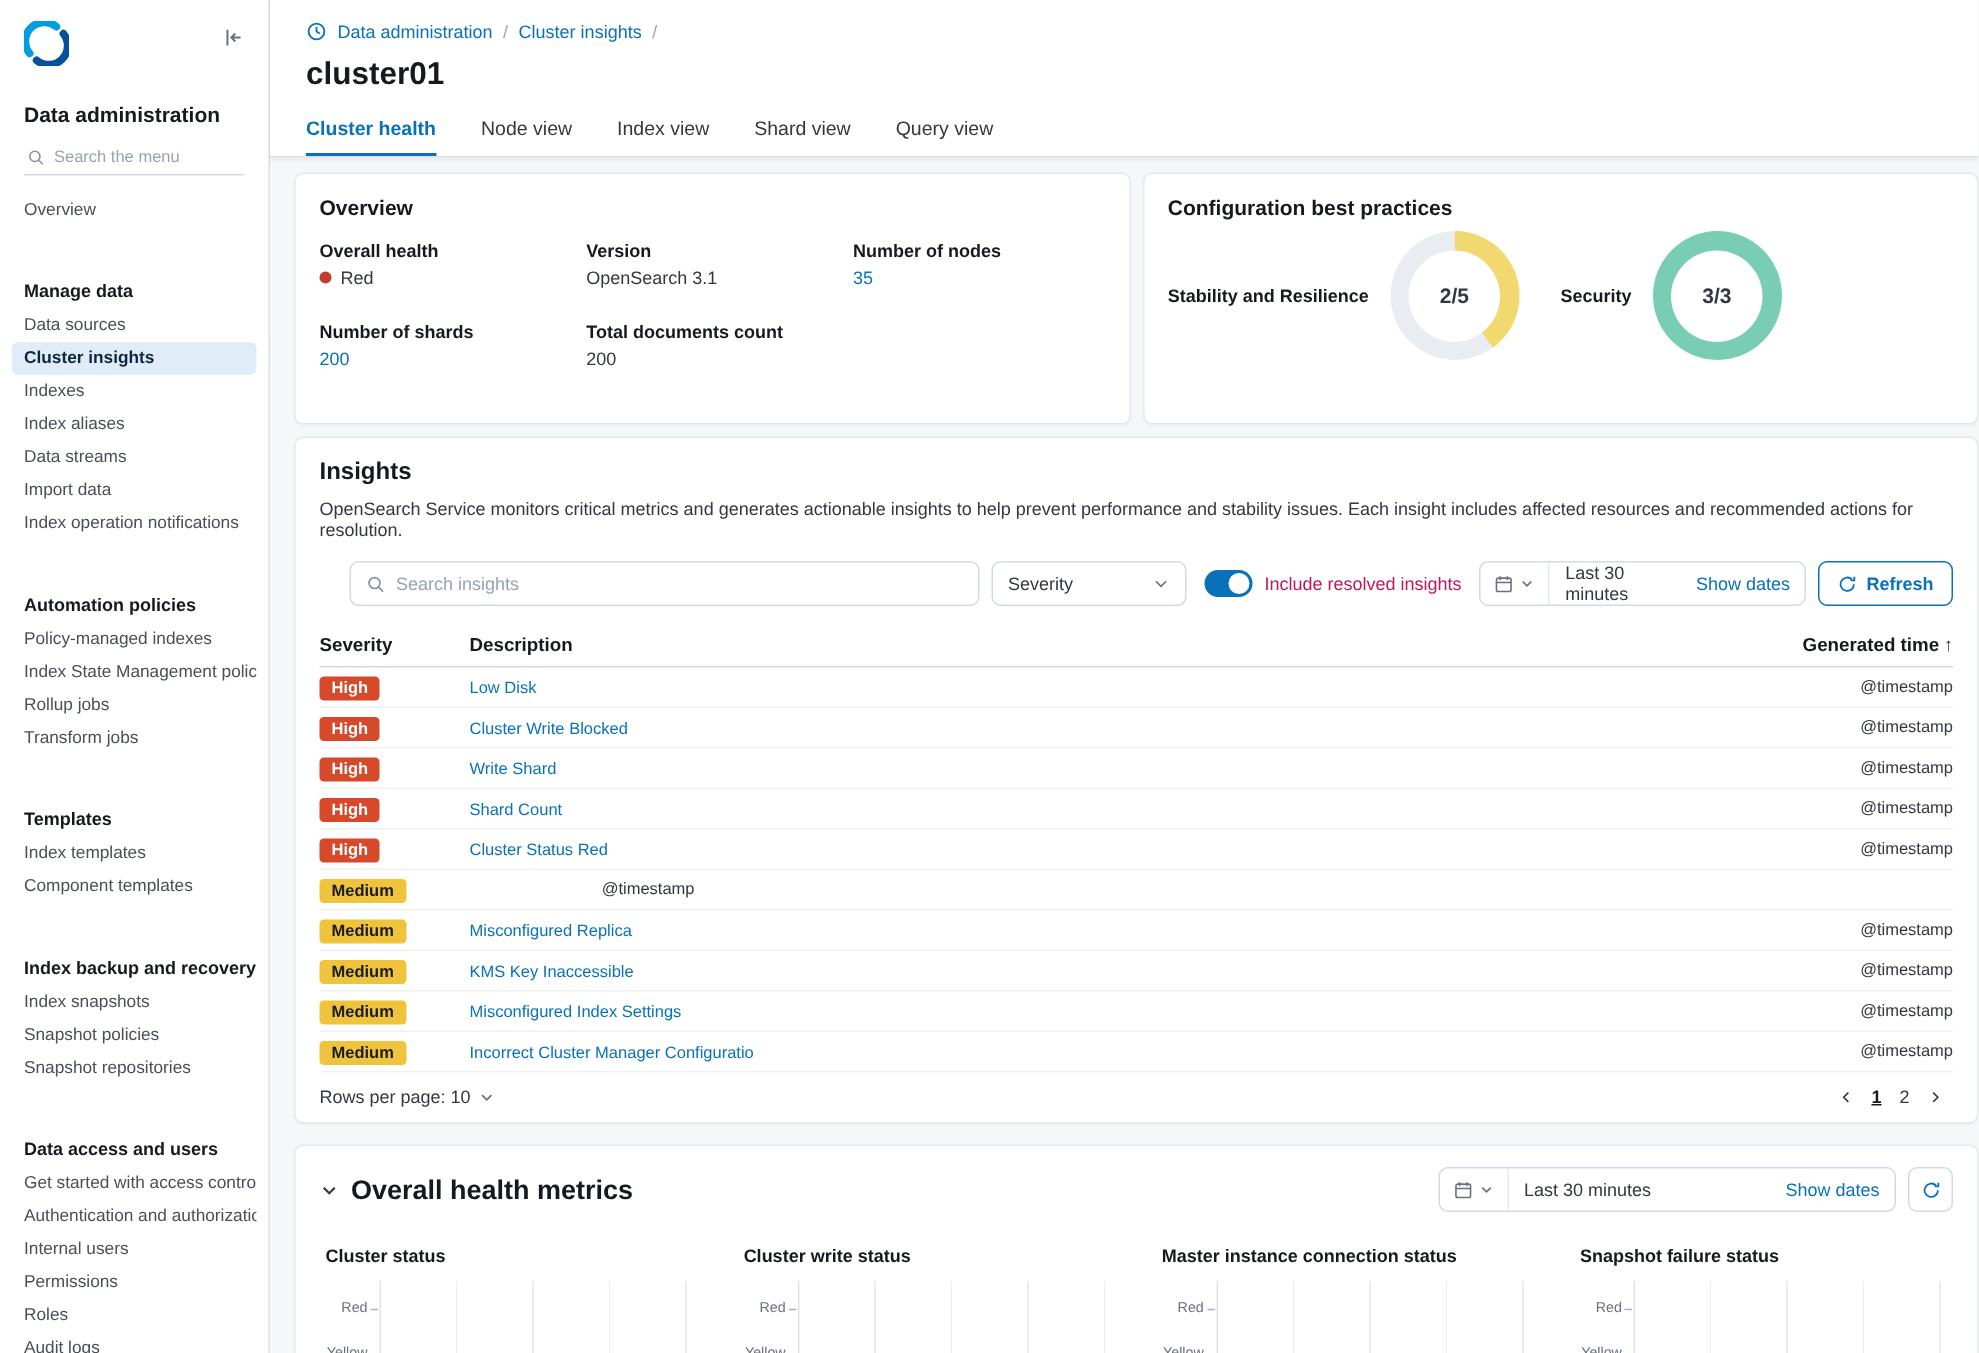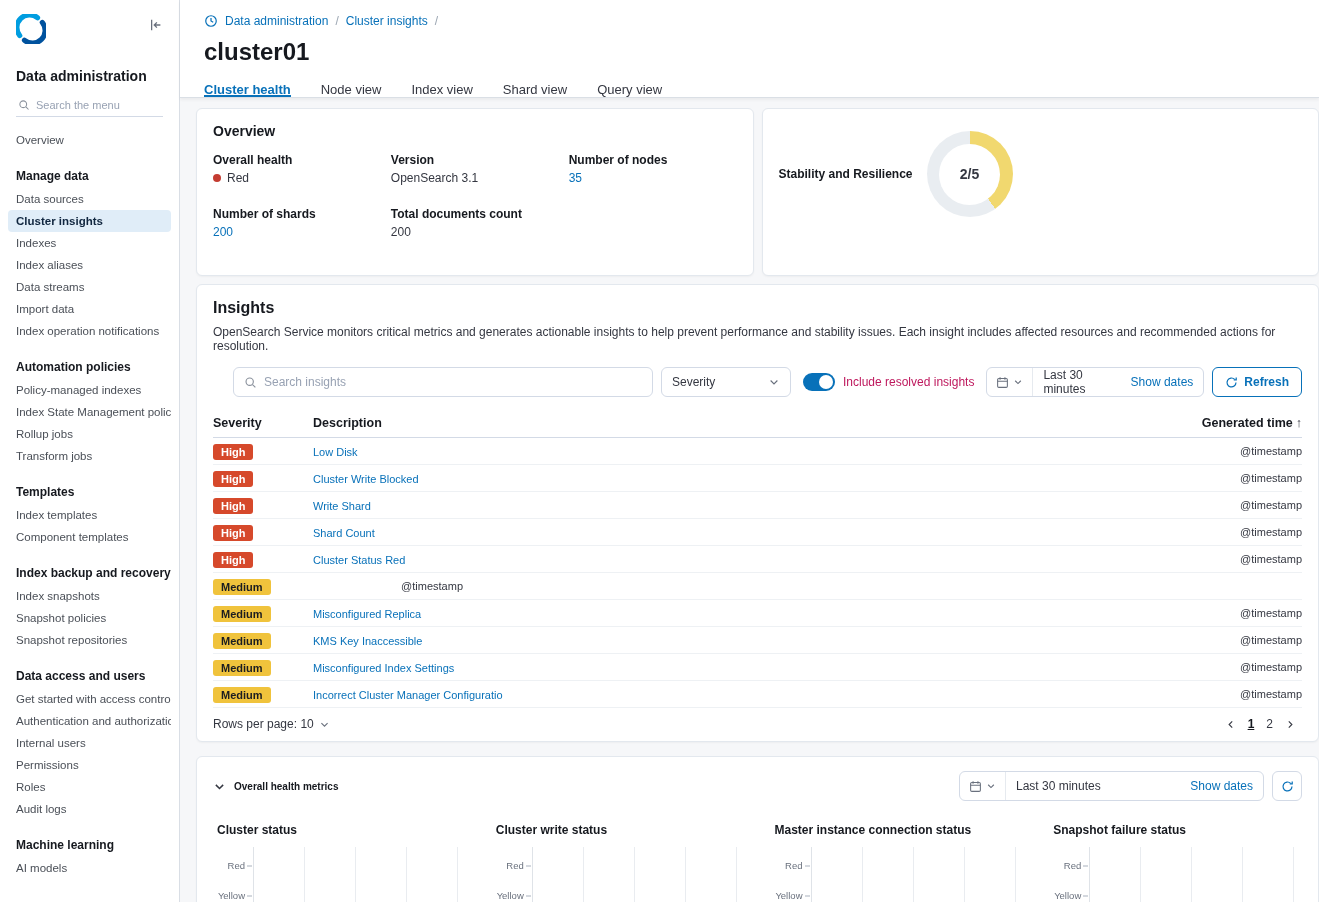--- a/index.html
+++ b/index.html
@@ -13,32 +13,32 @@
   
   .sidebar { width:180px; min-width:180px; background:#fff; border-right:1px solid #d9dee5; padding:14px 16px; overflow:hidden; }
   .sidebar-top { display:flex; justify-content:space-between; align-items:flex-start; }
   .collapse-btn { color:#69707d; cursor:pointer; margin-top:4px; }
   .sidebar-title { font-size:14px; font-weight:700; color:#16191f; margin:24px 0 10px; }
   .sidebar-search { display:flex; align-items:center; gap:6px; border-bottom:1px solid #d3dae6; padding:5px 2px; color:#8a919c; }
   .sidebar-search input { border:none; outline:none; width:100%; font-size:11px; color:#343741; font-family:inherit; background:transparent; }
   .sidebar-search input::placeholder { color:#98a2b3; }
   .nav { margin:12px -8px 0; }
   .nav-row { font-size:11.5px; color:#4a4f57; padding:5px 8px; border-radius:4px; cursor:pointer; white-space:nowrap; overflow:hidden; }
-  .nav-row.section { font-weight:700; color:#16191f; font-size:12px; margin-top:13px; cursor:default; }
+  .nav-row.section { font-weight:700; color:#16191f; font-size:12px; margin-top:31px; cursor:default; }
   .nav-row.selected { background:#e0edf8; color:#10263f; font-weight:600; }
 
   
   .main { flex:1; min-width:0; display:flex; flex-direction:column; }
   .page-header { background:#fff; padding:14px 0 0 24px; border-bottom:1px solid #dadfe5; box-shadow:0 2px 3px rgba(0,0,0,.05); position:relative; z-index:2; }
   .breadcrumbs { display:flex; align-items:center; gap:7px; font-size:12px; }
   .crumb { color:#0871b9; cursor:pointer; }
   .crumb::after { content:"/"; color:#9aa5b1; margin-left:7px; }
-  .page-title { font-size:24px; font-weight:600; color:#16191f; margin:10px 0 16px; }
+  .page-title { font-size:21px; font-weight:600; color:#16191f; margin:10px 0 16px; }
   .tabs { display:flex; gap:30px; }
-  .tab { font-size:13px; color:#343741; cursor:pointer; }
+  .tab { font-size:13px; color:#343741; padding-bottom:11px; cursor:pointer; }
   .tab.active { color:#0871b9; font-weight:600; box-shadow:inset 0 -2px 0 #0871b9; }
 
   
   .content { flex:1; padding:10px 0 0 16px; overflow:hidden; }
   .panel { background:#fff; border:1px solid #e3e8ee; border-radius:6px; box-shadow:0 1px 2px rgba(0,0,0,.04); }
   .row-top { display:flex; gap:8px; }
   .panel-title { font-size:14px; font-weight:700; color:#16191f; }
 
   .panel.overview { flex:1; padding:14px 16px; min-height:168px; }
   .ov-grid { display:grid; grid-template-columns:1fr 1fr 1fr; gap:22px 10px; margin-top:14px; }
@@ -84,21 +84,21 @@
   .t-time { font-size:11px; color:#343741; }
   .t-foot { display:flex; justify-content:space-between; align-items:center; margin-top:9px; font-size:12px; color:#343741; }
   .rows-per-page { display:flex; align-items:center; gap:5px; cursor:pointer; }
   .pagination { display:flex; align-items:center; gap:12px; margin-right:6px; }
   .page-arrow { color:#343741; cursor:pointer; }
   .page-num { cursor:pointer; font-size:12px; color:#343741; }
   .page-num.active { font-weight:700; color:#16191f; text-decoration:underline; }
 
   .panel.metrics { margin-top:14px; padding:14px 16px 0; height:260px; }
   .metrics-head { display:flex; align-items:center; gap:8px; }
-  .metrics-title { font-size:10px; font-weight:700; color:#16191f; }
+  .metrics-title { font-size:18px; font-weight:700; color:#16191f; }
   .metrics-controls { margin-left:auto; display:flex; align-items:center; gap:8px; }
   .datepicker.small { flex:none; width:305px; }
   .btn-icon { width:30px; height:30px; border:1px solid #d3dae6; border-radius:6px; display:flex; align-items:center; justify-content:center; background:#fff; color:#0871b9; cursor:pointer; }
   .charts { display:grid; grid-template-columns:repeat(4,1fr); gap:26px; margin-top:22px; }
   .chart-title { font-size:12px; font-weight:700; color:#16191f; margin-bottom:10px; padding-left:4px; }
   .plot { display:flex; height:150px; }
   .ycol { width:40px; position:relative; }
   .ylab { position:absolute; right:8px; transform:translateY(-50%); font-size:9.5px; color:#69707d; }
   .ylab::after { content:""; position:absolute; left:calc(100% + 2px); top:50%; width:5px; height:1px; background:#aab2bd; }
   .y-red { top:18px; } .y-yellow { top:48px; }
@@ -260,26 +260,35 @@
 
             <div class="field">
               <div class="field-label">Total documents count</div>
               <div class="field-value text">200</div>
             </div>
 
         </div>
       </section>
 
       <section class="panel bp">
+        <div class="panel-title">Configuration best practices</div>
         <div class="bp-row">
           <div class="gauge">
             <div class="gauge-label">Stability and Resilience</div>
             <div class="donut" id="donut-0" style="background: conic-gradient(rgb(241, 216, 111) 0deg, rgb(241, 216, 111) 40%, rgb(233, 237, 241) 0deg);">
               <div class="donut-hole">
                   <span>2/5</span>
+                </div>
+            </div>
+          </div>
+          <div class="gauge">
+            <div class="gauge-label">Security</div>
+            <div class="donut" id="donut-1" style="background: conic-gradient(rgb(121, 205, 178) 0deg, rgb(121, 205, 178) 100%, rgb(233, 237, 241) 0deg);">
+              <div class="donut-hole">
+                  <span>3/3</span>
                 </div>
             </div>
           </div>
         </div>
       </section>
     </div>
 
     <section class="panel insights">
       <div class="insights-title">Insights</div>
       <div class="insights-desc">OpenSearch Service monitors critical metrics and generates actionable insights to help prevent performance and stability issues. Each insight includes affected resources and recommended actions for resolution.</div>

